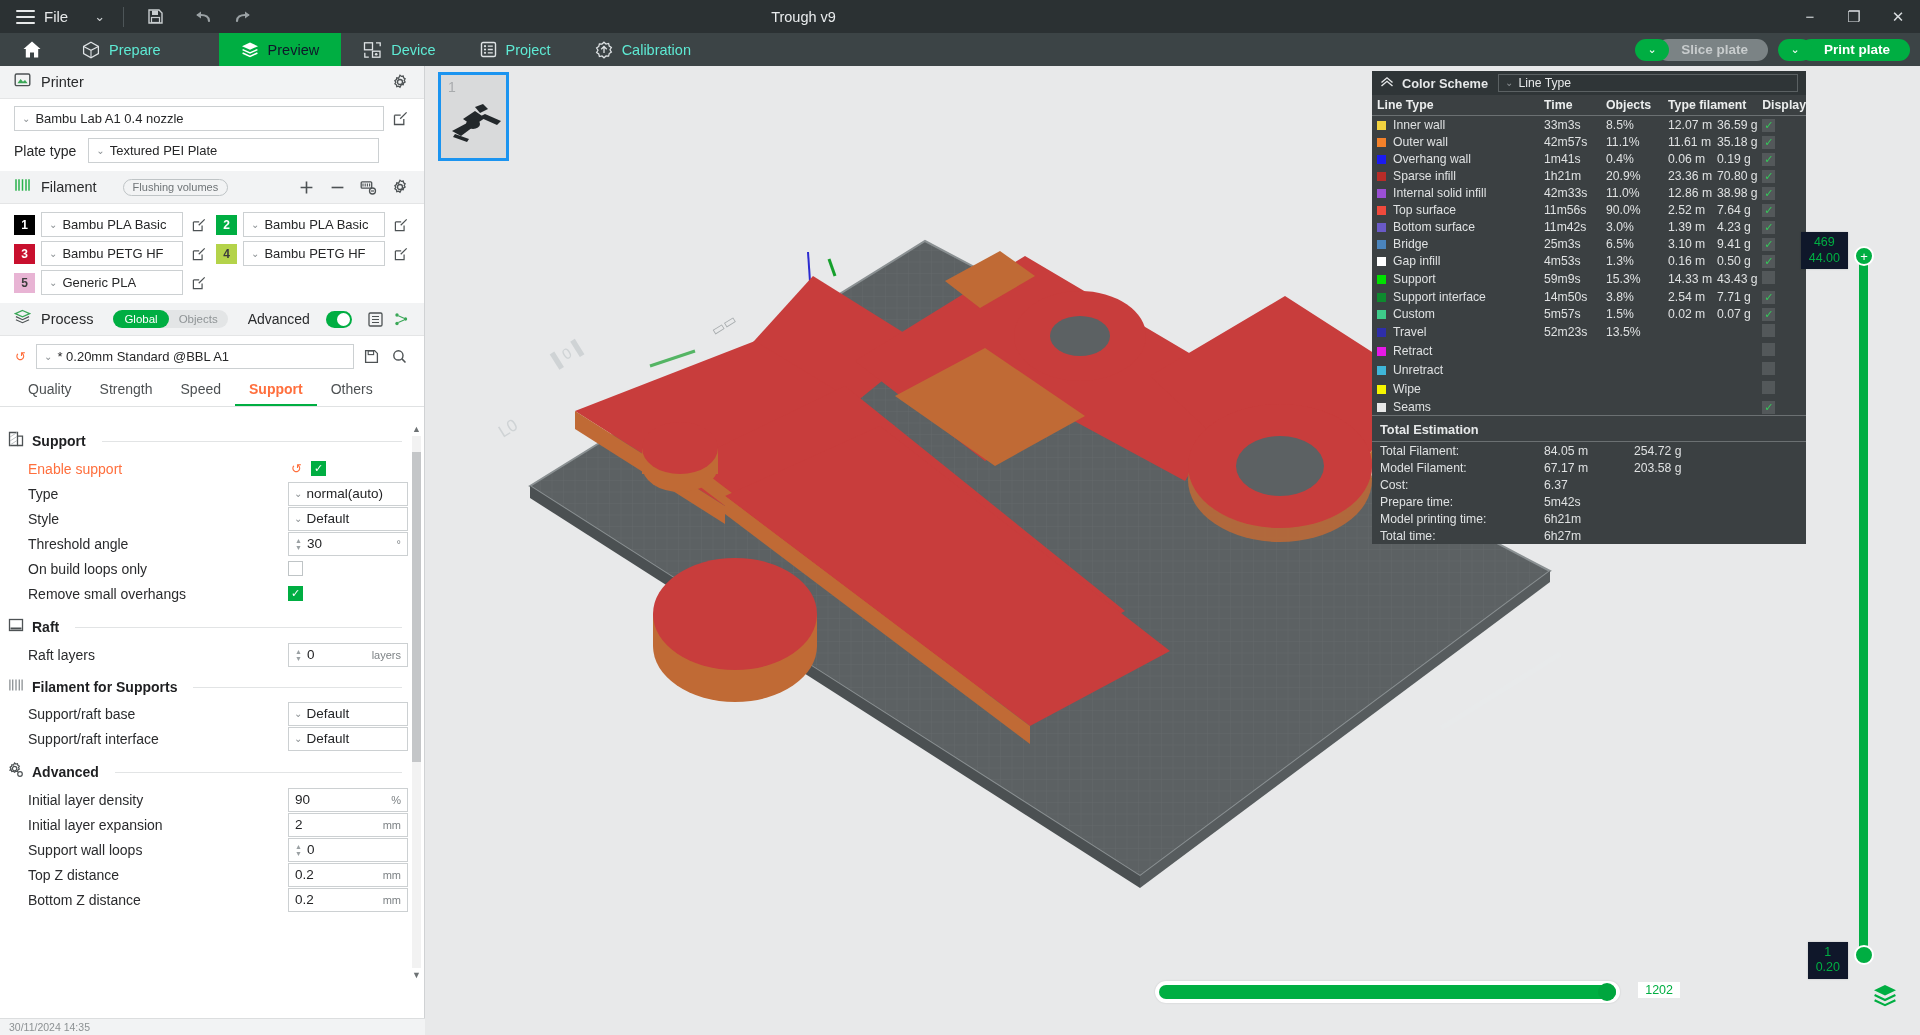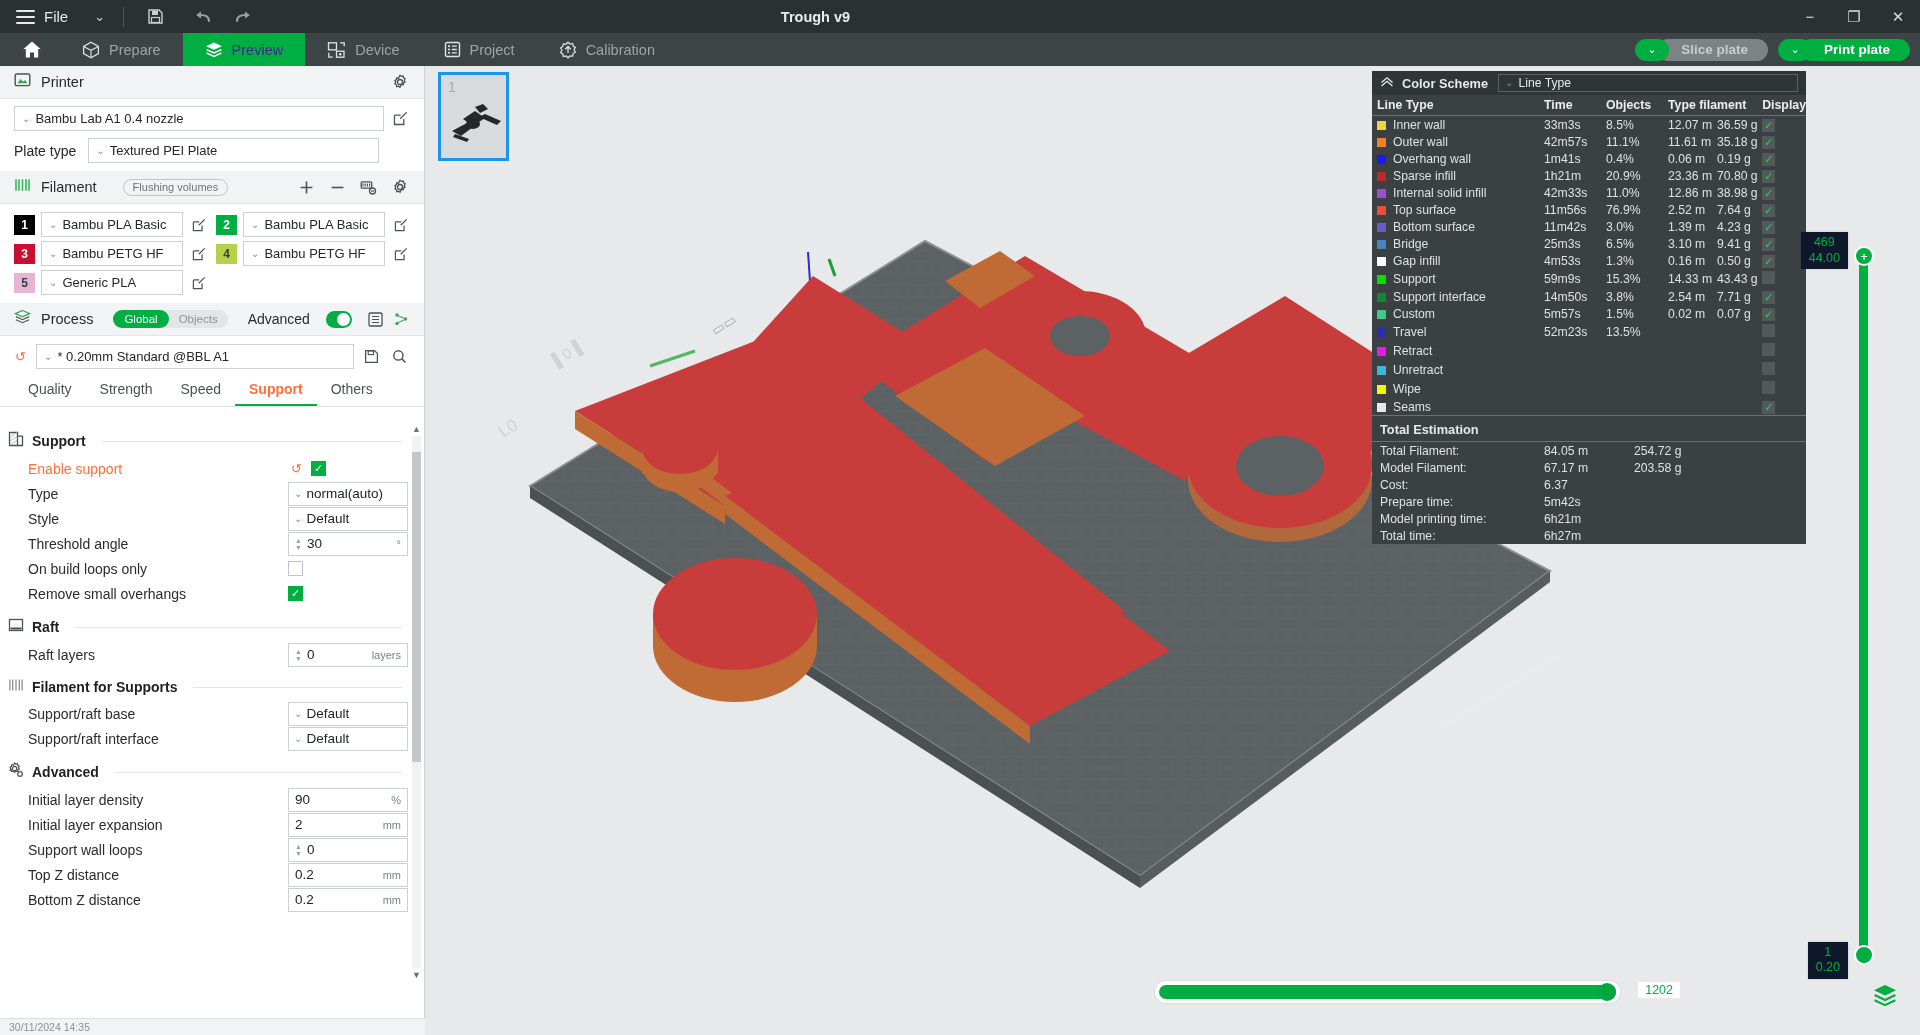--- a/index.html
+++ b/index.html
@@ -18,38 +18,38 @@
   }
   #menuzone { display:flex; align-items:center; height:33px; padding-left:16px; gap:0px; }
   .hamburger { width:19px; height:14px; display:flex; flex-direction:column; justify-content:space-between; }
   .hamburger i { display:block; height:2px; background:#e7e9ea; border-radius:1px; }
   .mfile { color:#e7e9ea; font-size:15px; margin-left:9px; }
   .mchev { color:#cfd3d5; font-size:13px; margin-left:26px; }
   .vsep { width:1px; height:20px; background:#4d5558; margin:0 18px; }
   .ticon { width:26px; height:22px; display:inline-flex; align-items:center; justify-content:center; }
   .ticon svg { display:block; }
   #titletext {
-    position:absolute; left:12px; top:0; width:1607px; height:33px;
+    position:absolute; left:0; top:0; width:1607px; height:33px;
     display:flex; align-items:center; justify-content:center;
-    color:#e9ecee; font-size:14.5px; pointer-events:none;font-weight:bold;
+    color:#e9ecee; font-size:14.5px; pointer-events:none;
   }
   #wincontrols { position:absolute; right:0; top:0; height:33px; display:flex; align-items:center; }
   .wbtn { width:44px; height:33px; display:flex; align-items:center; justify-content:center; color:#d9dde0; font-size:15px; }
 
   
   #navbar {
     position:absolute; left:0; top:33px; width:1920px; height:33px;
     background:#3c4446; display:flex; align-items:stretch;
   }
   .navtab {
     display:flex; align-items:center; gap:9px;
-    padding:0 22px; color:#a3a3a3; font-size:14.5px; height:33px;
+    padding:0 22px; color:#5eead4; font-size:14.5px; height:33px;
   }
   .navtab.home { padding:0 18px 0 22px; }
-  .navtab.active { background:#00ae42; color:#4c1d95; }
+  .navtab.active { background:#00ae42; color:#0f172a;margin-left:36px; }
   .navtab svg { display:block; }
   #navright { position:absolute; right:10px; top:0; height:33px; display:flex; align-items:center; gap:10px; }
   .splitbtn { display:flex; align-items:center; height:22px; }
   .splitbtn .chev {
     width:34px; height:22px; border-radius:11px; display:flex; align-items:center; justify-content:center;
     color:#fff; font-size:11px; margin-right:-12px; z-index:2;
   }
   .splitbtn .main {
     height:22px; border-radius:11px; padding:0 20px 0 24px;
     display:flex; align-items:center; font-size:13.5px; font-weight:bold;
@@ -865,21 +865,21 @@
             <td><span class="swatch" style="background:#9b4fd4"></span><span>Internal solid infill</span></td>
             <td>42m33s</td>
             <td>11.0%</td>
             <td>12.86 m</td>
             <td>38.98 g</td>
             <td><span class="dchk on"></span></td>
           </tr>
         <tr>
             <td><span class="swatch" style="background:#f04a3c"></span><span>Top surface</span></td>
             <td>11m56s</td>
-            <td>76.9%</td>
+            <td>90.0%</td>
             <td>2.52 m</td>
             <td>7.64 g</td>
             <td><span class="dchk on"></span></td>
           </tr>
         <tr>
             <td><span class="swatch" style="background:#6a5ac8"></span><span>Bottom surface</span></td>
             <td>11m42s</td>
             <td>3.0%</td>
             <td>1.39 m</td>
             <td>4.23 g</td>

